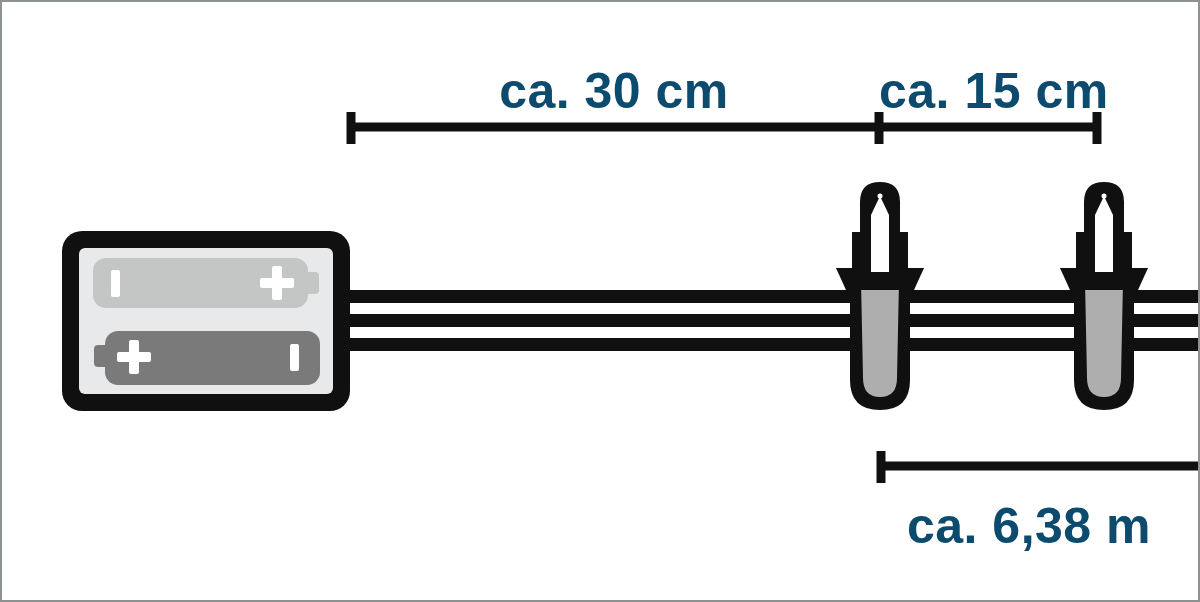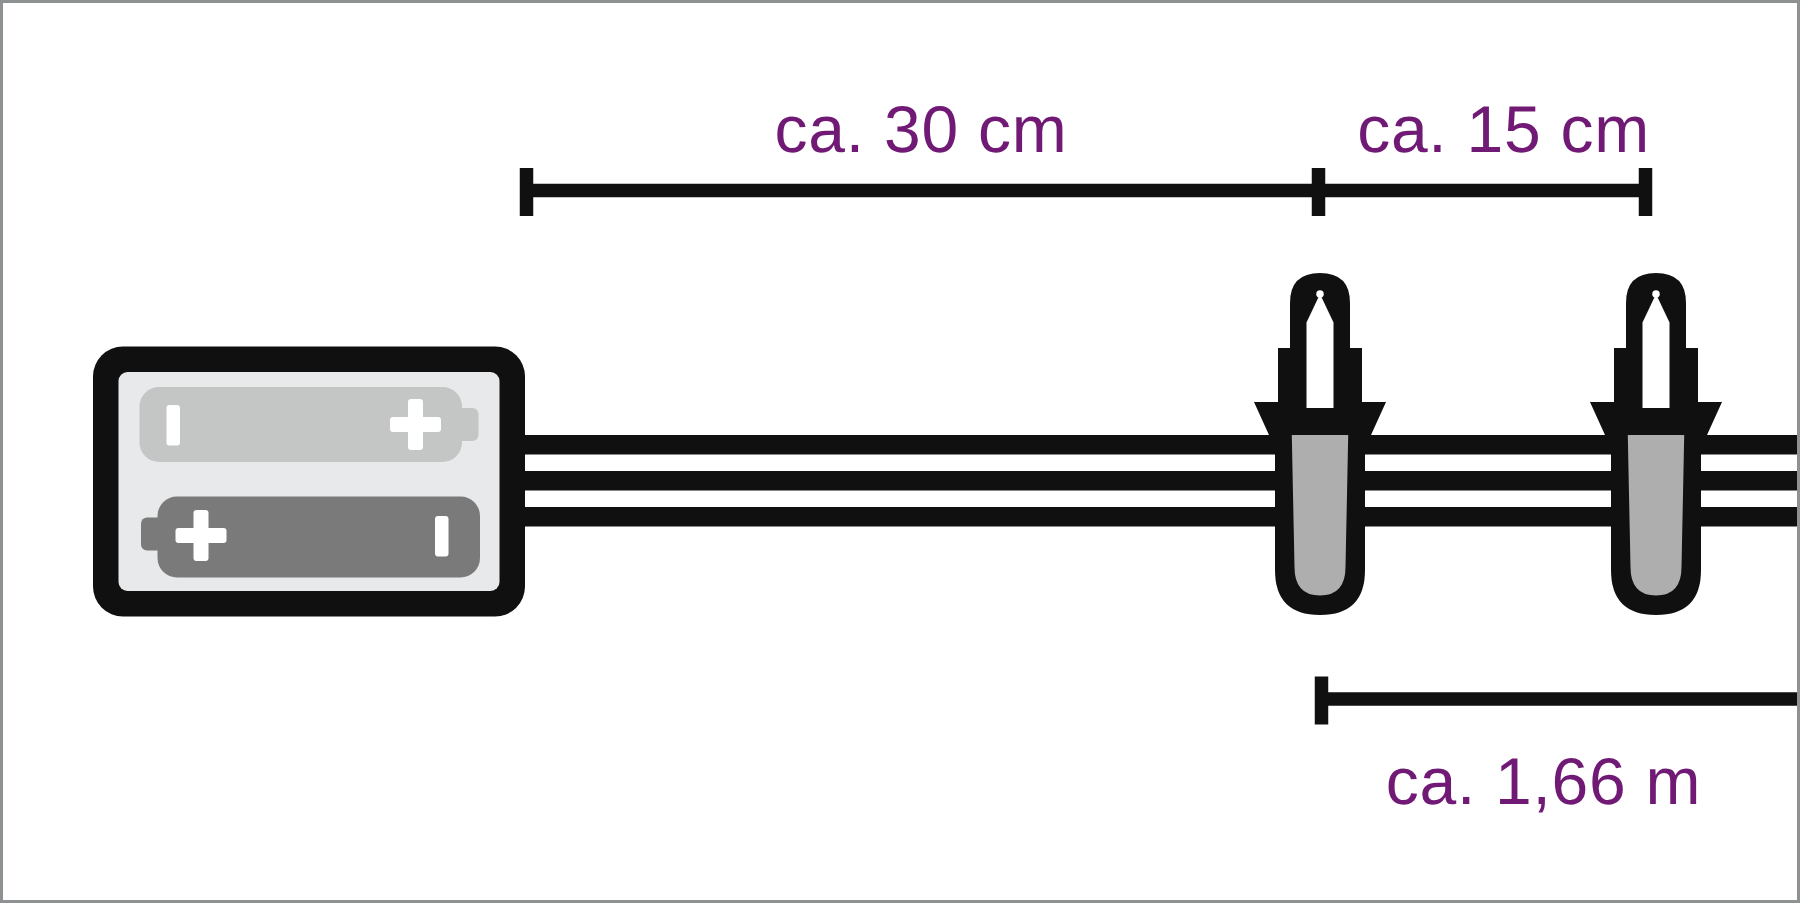--- a/index.html
+++ b/index.html
@@ -32,23 +32,23 @@
   .svg-layer {
     position: absolute;
     left: 0; top: 0;
     width: 1200px;
     height: 602px;
   }
 
   
   .dim-label {
     position: absolute;
-    color: #701a75;
-    font-size: 44px;
-    font-weight: 400;
+    color: #0c4a6e;
+    font-size: 50px;
+    font-weight: 700;
     letter-spacing: 0.5px;
     white-space: nowrap;
     font-family: "Liberation Sans", sans-serif;
   }
   #label-30cm {
     left: 349px;
     top: 62px;
     width: 530px;
     text-align: center;
   }
@@ -160,17 +160,17 @@
                L 9 215 Z" fill="#ffffff"></path>
       <circle cx="0" cy="196" r="2.5" fill="#ffffff"></circle>
     </g>
 
   </svg>
 
   <div class="dim-label" id="label-30cm">ca. 30 cm</div>
 
   <div class="dim-label" id="label-15cm">ca. 15 cm</div>
 
-  <div class="dim-label" id="label-345m">ca. 1,66 m</div>
+  <div class="dim-label" id="label-345m">ca. 6,38 m</div>
 
   <div id="frame"></div>
 
 </div>
 
 </body></html>

